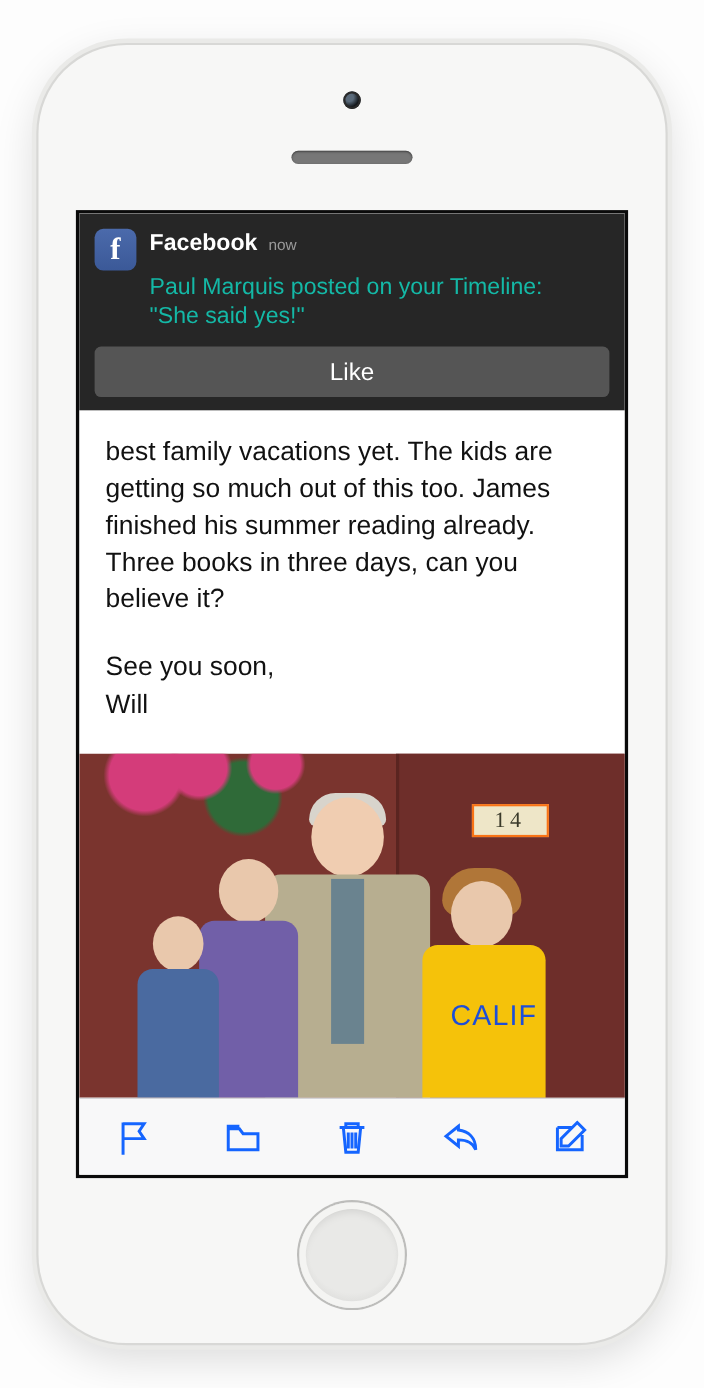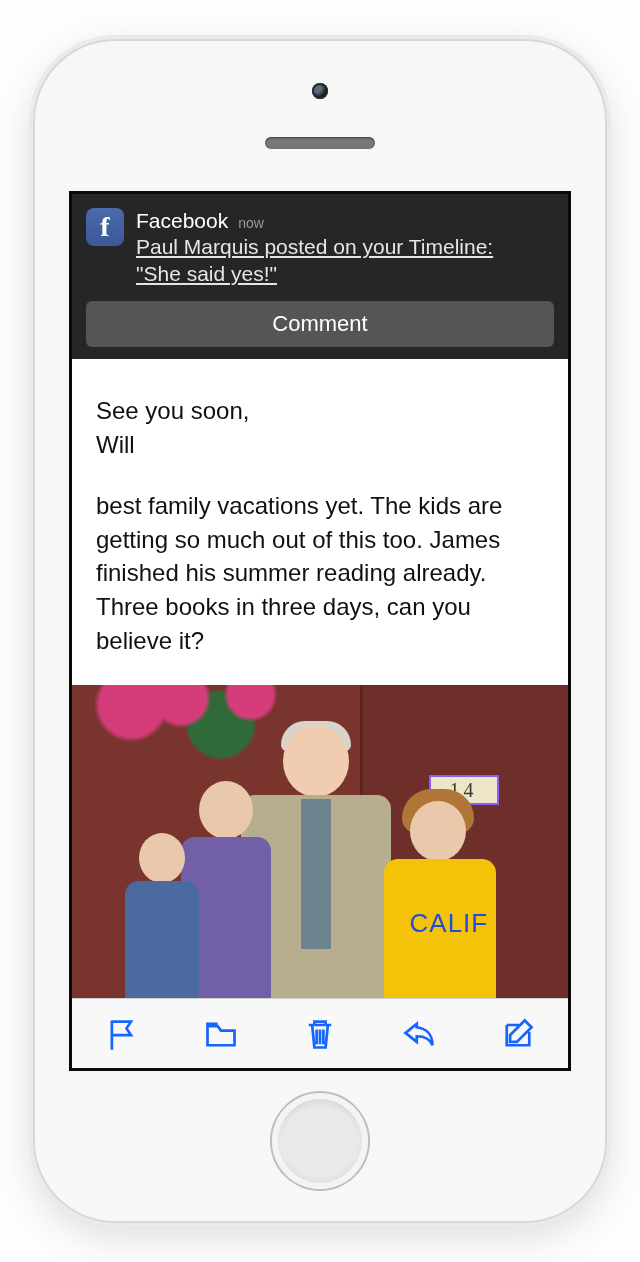--- a/index.html
+++ b/index.html
@@ -82,23 +82,23 @@
     width: 38px; height: 38px;
     border-radius: 8px;
     background: linear-gradient(#4b6aab,#3b5998);
     display: flex; align-items: center; justify-content: center;
     color: #fff; font-family: Georgia, serif; font-weight: 700; font-size: 28px;
     line-height: 1;
     flex-shrink: 0;
   }
   .notif .text { flex: 1; font-size: 21px; line-height: 1.25; }
   .notif .title-line { display: flex; align-items: baseline; gap: 10px; }
-  .notif .app-name { font-weight: 400; }
+  .notif .app-name { font-weight: 700; }
   .notif .when { color: #9a9a9a; font-size: 14px; }
-  .notif .body { color: #e5e5e5; margin-top: 0; text-decoration: underline; }
+  .notif .body { color: #14b8a6; margin-top: 14px; }
   .notif-actions {
     display: flex; gap: 14px; margin-top: 14px;
   }
   .notif-actions button {
     flex: 1;
     height: 46px;
     border: none;
     border-radius: 6px;
     background: rgba(255,255,255,.22);
     color: #fff;
@@ -139,21 +139,21 @@
   .photo .door {
     position:absolute; right:0; top:0; width:42%; height:100%;
     background: linear-gradient(#6e2e2a,#6e2e2a);
     border-left: 3px solid #5a2420;
   }
   .photo .plaque {
     position:absolute; right:14%; top:14%;
     width:70px; height:30px; background:#eee6c8;
     display:flex; align-items:center; justify-content:center;
     font-family: Georgia, serif; font-size:20px; color:#3a3a2a;
-    border:2px solid #8b5cf6; letter-spacing:4px;margin-top:44px;
+    border:2px solid #f97316; letter-spacing:4px;
   }
   .person { position:absolute; bottom:0; }
   .person .head { border-radius:50%; background:#e9c8ac; position:absolute; }
   .person .body { position:absolute; border-radius:14px 14px 0 0; }
   
   .dad { left:34%; width:150px; height:290px; }
   .dad .head { width:66px; height:72px; left:42px; top:0; background:#f0cdb1; }
   .dad .hair { position:absolute; width:70px; height:30px; left:40px; top:-4px;
                background:#d8d4cc; border-radius:40px 40px 10px 10px; }
   .dad .body { width:150px; height:210px; top:70px; left:0; background:#b7ae90; }
@@ -216,30 +216,30 @@
             <span class="app-name">Facebook</span>
             <span class="when">now</span>
           </div>
           <div class="body">
             <span>Paul Marquis posted on your Timeline:</span><br>
             <span>"She said yes!"</span>
           </div>
         </div>
       </div>
       <div class="notif-actions">
-        <button>Comment</button>
+        <button>Like</button>
       </div>
     </div>
 
     <div class="mail-body">
+      <p>best family vacations yet. The kids are getting so much out of this too. James finished his summer reading already. Three books in three days, can you believe it?</p>
       <p>
         <span>See you soon,</span><br>
         <span>Will</span>
       </p>
-      <p>best family vacations yet. The kids are getting so much out of this too. James finished his summer reading already. Three books in three days, can you believe it?</p>
 
       <div class="photo">
         <div class="bg"></div>
         <div class="door"></div>
         <div class="plaque">14</div>
 
         <div class="person dad">
             <div class="hair"></div>
             <div class="head"></div>
             <div class="body"></div>

